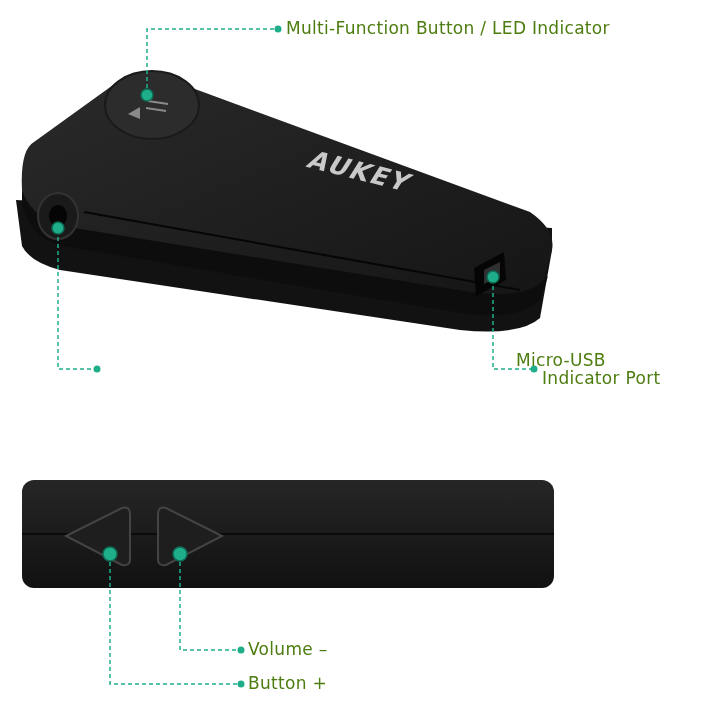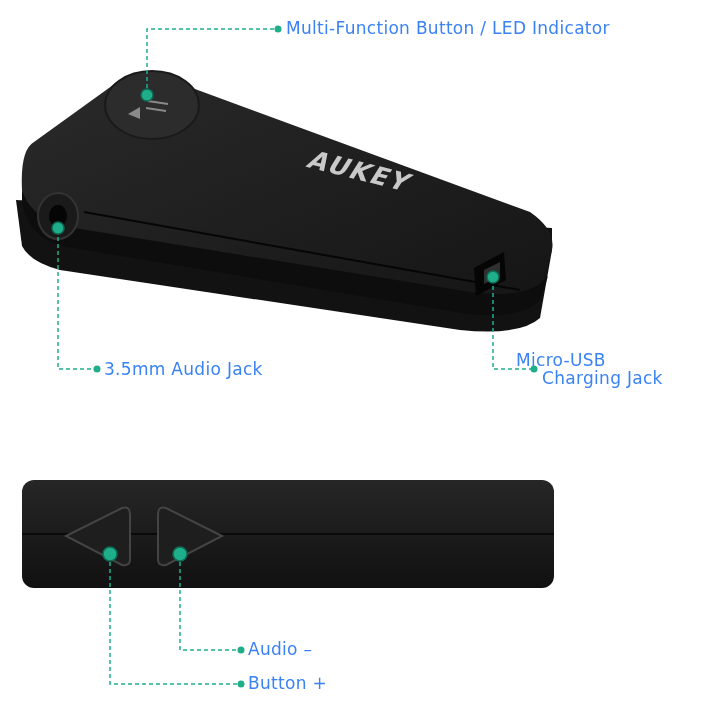--- a/index.html
+++ b/index.html
@@ -1,18 +1,18 @@
 <!DOCTYPE html>
 <html><head>
 <meta charset="utf-8">
 <style>
   html, body { margin:0; padding:0; background:#ffffff; }
   body { width:720px; height:704px; position:relative; overflow:hidden; font-family:"DejaVu Sans", sans-serif; }
   .stage { position:absolute; left:0; top:0; width:720px; height:704px; }
-  .label { position:absolute; color:#3b82f6; font-size:17px; letter-spacing:0.3px; line-height:19px; white-space:nowrap; }
+  .label { position:absolute; color:#4d7c0f; font-size:17px; letter-spacing:0.3px; line-height:19px; white-space:nowrap; }
   .logo { position:absolute; left:318px; top:146px; color:#c9c9c9; font-family:"DejaVu Sans", sans-serif; font-weight:bold; font-size:25px; letter-spacing:2px; transform:rotate(14deg) skewX(-18deg); transform-origin:left top; }
 </style>
 </head>
 <body>
 
 <div class="stage">
   <svg width="720" height="704" viewBox="0 0 720 704" style="position:absolute;left:0;top:0;">
     <defs>
       <linearGradient id="topg" x1="0" y1="0" x2="1" y2="1">
         <stop offset="0" stop-color="#2a2a2a"></stop>
@@ -73,18 +73,17 @@
       <circle cx="110" cy="554" r="7" stroke="#0f6b55" stroke-width="1.5"></circle>
       <circle cx="180" cy="554" r="7" stroke="#0f6b55" stroke-width="1.5"></circle>
       <circle cx="241" cy="650" r="3.5"></circle>
       <circle cx="241" cy="684" r="3.5"></circle>
     </g>
   </svg>
 
   <div class="logo">AUKEY</div>
 
   <div class="label" style="left:286px;top:19px;">Multi-Function Button / LED Indicator</div>
-  <div class="label" style="left:104px;top:360px;">3.5mm Audio Jack</div>
   <div class="label" style="left:516px;top:351px;">Micro-USB</div>
-  <div class="label" style="left:542px;top:369px;">Charging Jack</div>
-  <div class="label" style="left:248px;top:640px;">Audio –</div>
+  <div class="label" style="left:542px;top:369px;">Indicator Port</div>
+  <div class="label" style="left:248px;top:640px;">Volume –</div>
   <div class="label" style="left:248px;top:674px;">Button +</div>
 </div>
 
 </body></html>

